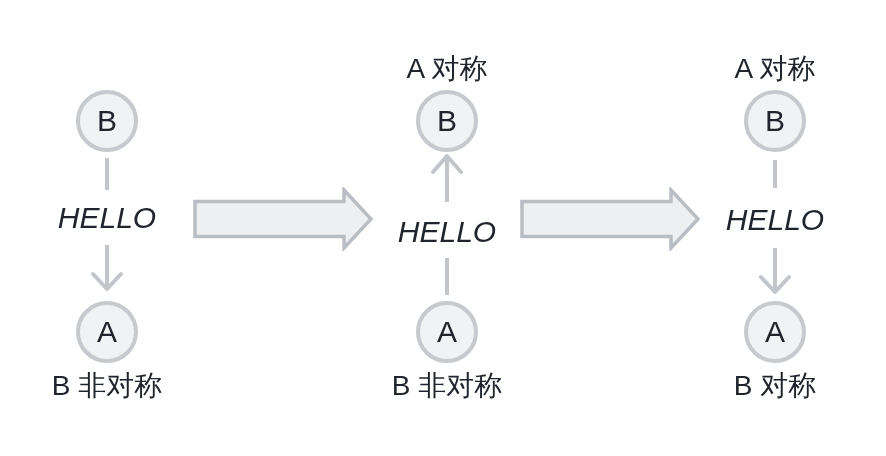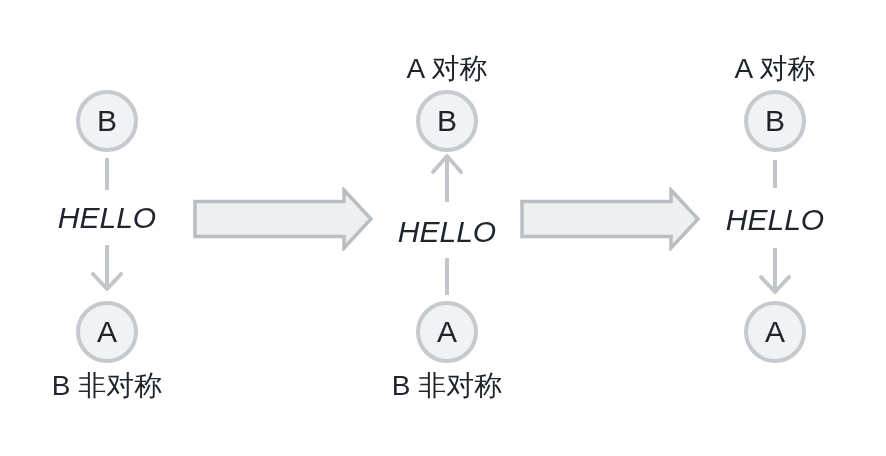--- a/index.html
+++ b/index.html
@@ -134,15 +134,16 @@
       <line x1="4" y1="2" x2="4" y2="30"></line>
     </svg>
     <div class="message" style="top:204px">HELLO</div>
     <svg class="conn" style="top:245px" width="40" height="52" viewBox="0 0 40 52">
       <line x1="20" y1="3" x2="20" y2="45"></line>
       <polyline points="6,32 20,47 34,32"></polyline>
     </svg>
     <div class="node" style="top:301px">
       <span>A</span>
     </div>
+    <div class="side-label" style="top:370px">B 对称</div>
   </div>
 
 </div>
 
 </body></html>

